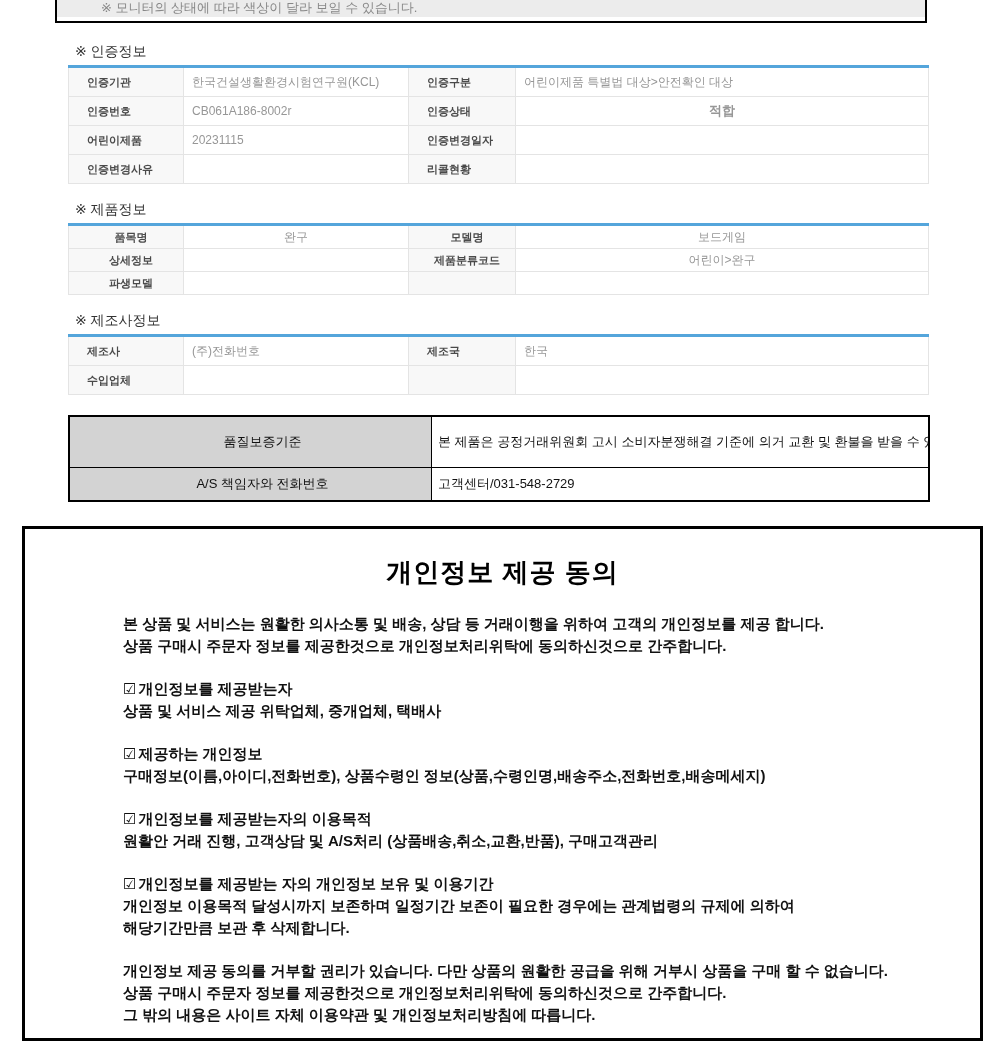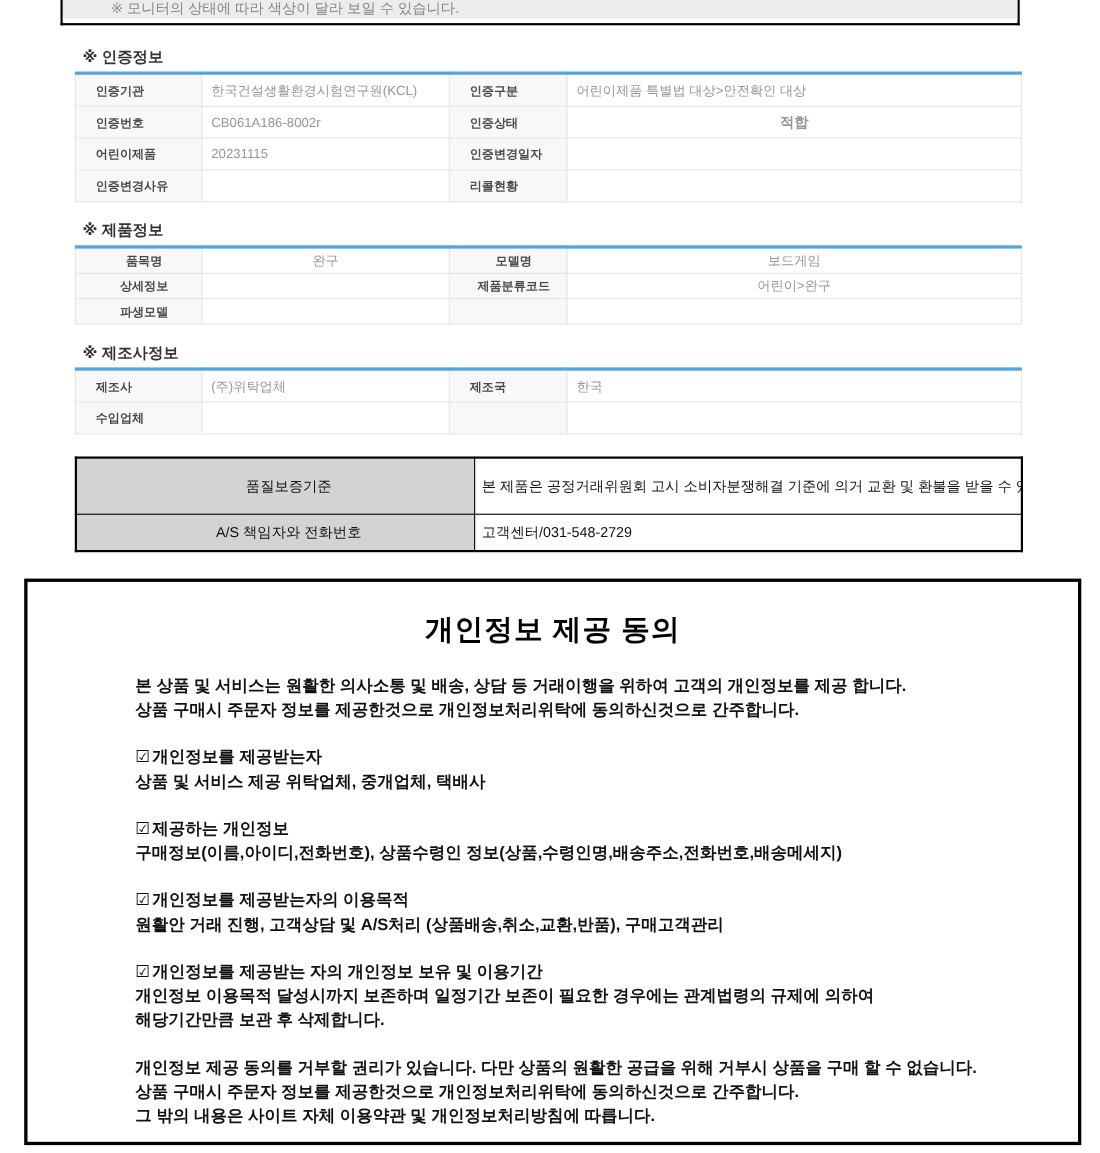--- a/index.html
+++ b/index.html
@@ -15,21 +15,21 @@
     border:2px solid #000;border-top:none;
     background:#fff;overflow:hidden;
   }
   .notice-strip{
     height:17px;background:#ececec;
     color:#878787;font-size:13px;line-height:16px;
     padding-left:44px;white-space:nowrap;
   }
   
   .sec-heading{
-    font-size:14px;font-weight:bold;color:#333;
+    font-size:14px;font-weight:normal;color:#333;
     margin:20px 0 6px 75px;line-height:16px;
   }
   .sec-heading.tight{margin-top:17px;}
   
   .info-table{
     margin-left:68px;width:861px;
     border-collapse:collapse;table-layout:fixed;
     border-top:3px solid #54a5db;
     font-size:12px;
   }
@@ -159,21 +159,21 @@
 <table class="info-table t3">
   <colgroup>
       <col style="width:115px">
       <col style="width:225px">
       <col style="width:107px">
       <col>
     </colgroup>
   <tbody>
       <tr>
     <td class="lbl">제조사</td>
-    <td>(주)위탁업체</td>
+    <td>(주)전화번호</td>
     <td class="lbl">제조국</td>
     <td>한국</td>
   </tr>
   <tr>
     <td class="lbl">수입업체</td>
     <td></td>
     <td class="lbl"></td>
     <td></td>
   </tr>
 </tbody>

